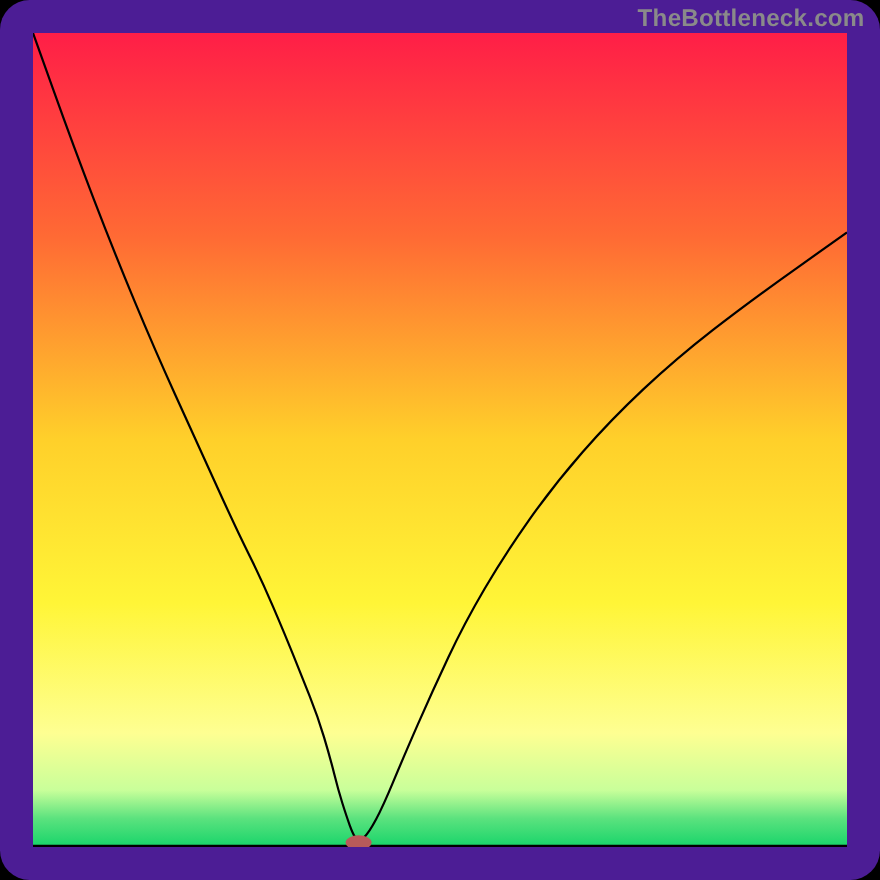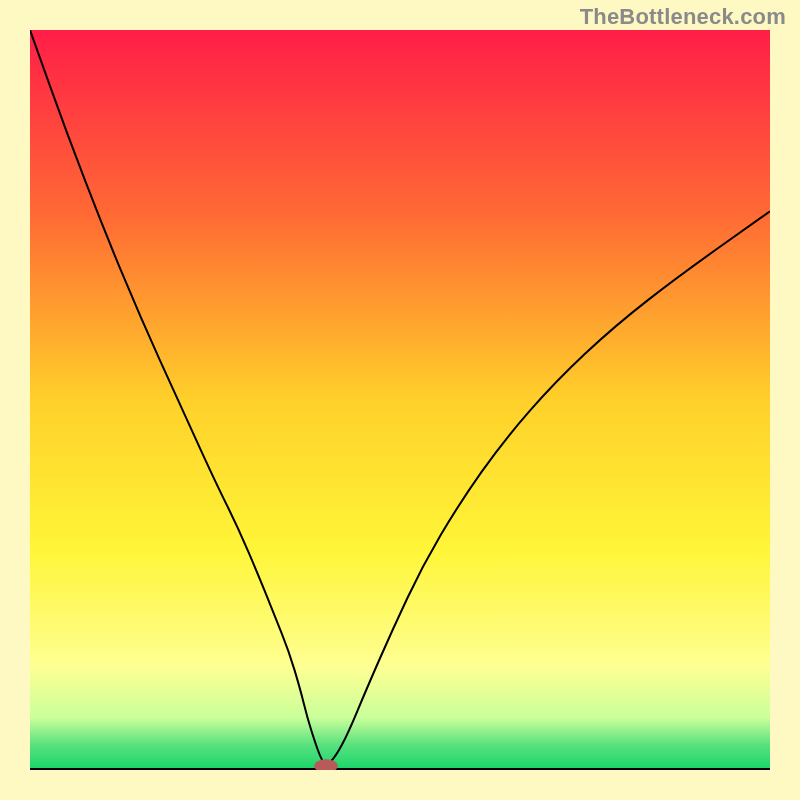--- a/index.html
+++ b/index.html
@@ -10,21 +10,22 @@
     background: #000;
     overflow: hidden;
     font-family: Arial, Helvetica, sans-serif;
   }
   .frame {
     position: absolute;
     top: 0;
     left: 0;
     width: 800px;
     height: 800px;
-    background: #fef9c3;
+    background: #4c1d95;
+    border-radius: 27px;
   }
   .plot-area {
     position: absolute;
     box-sizing: border-box;
   }
   .watermark {
     position: absolute;
     top: 4px;
     right: 14px;
     font-size: 22px;

